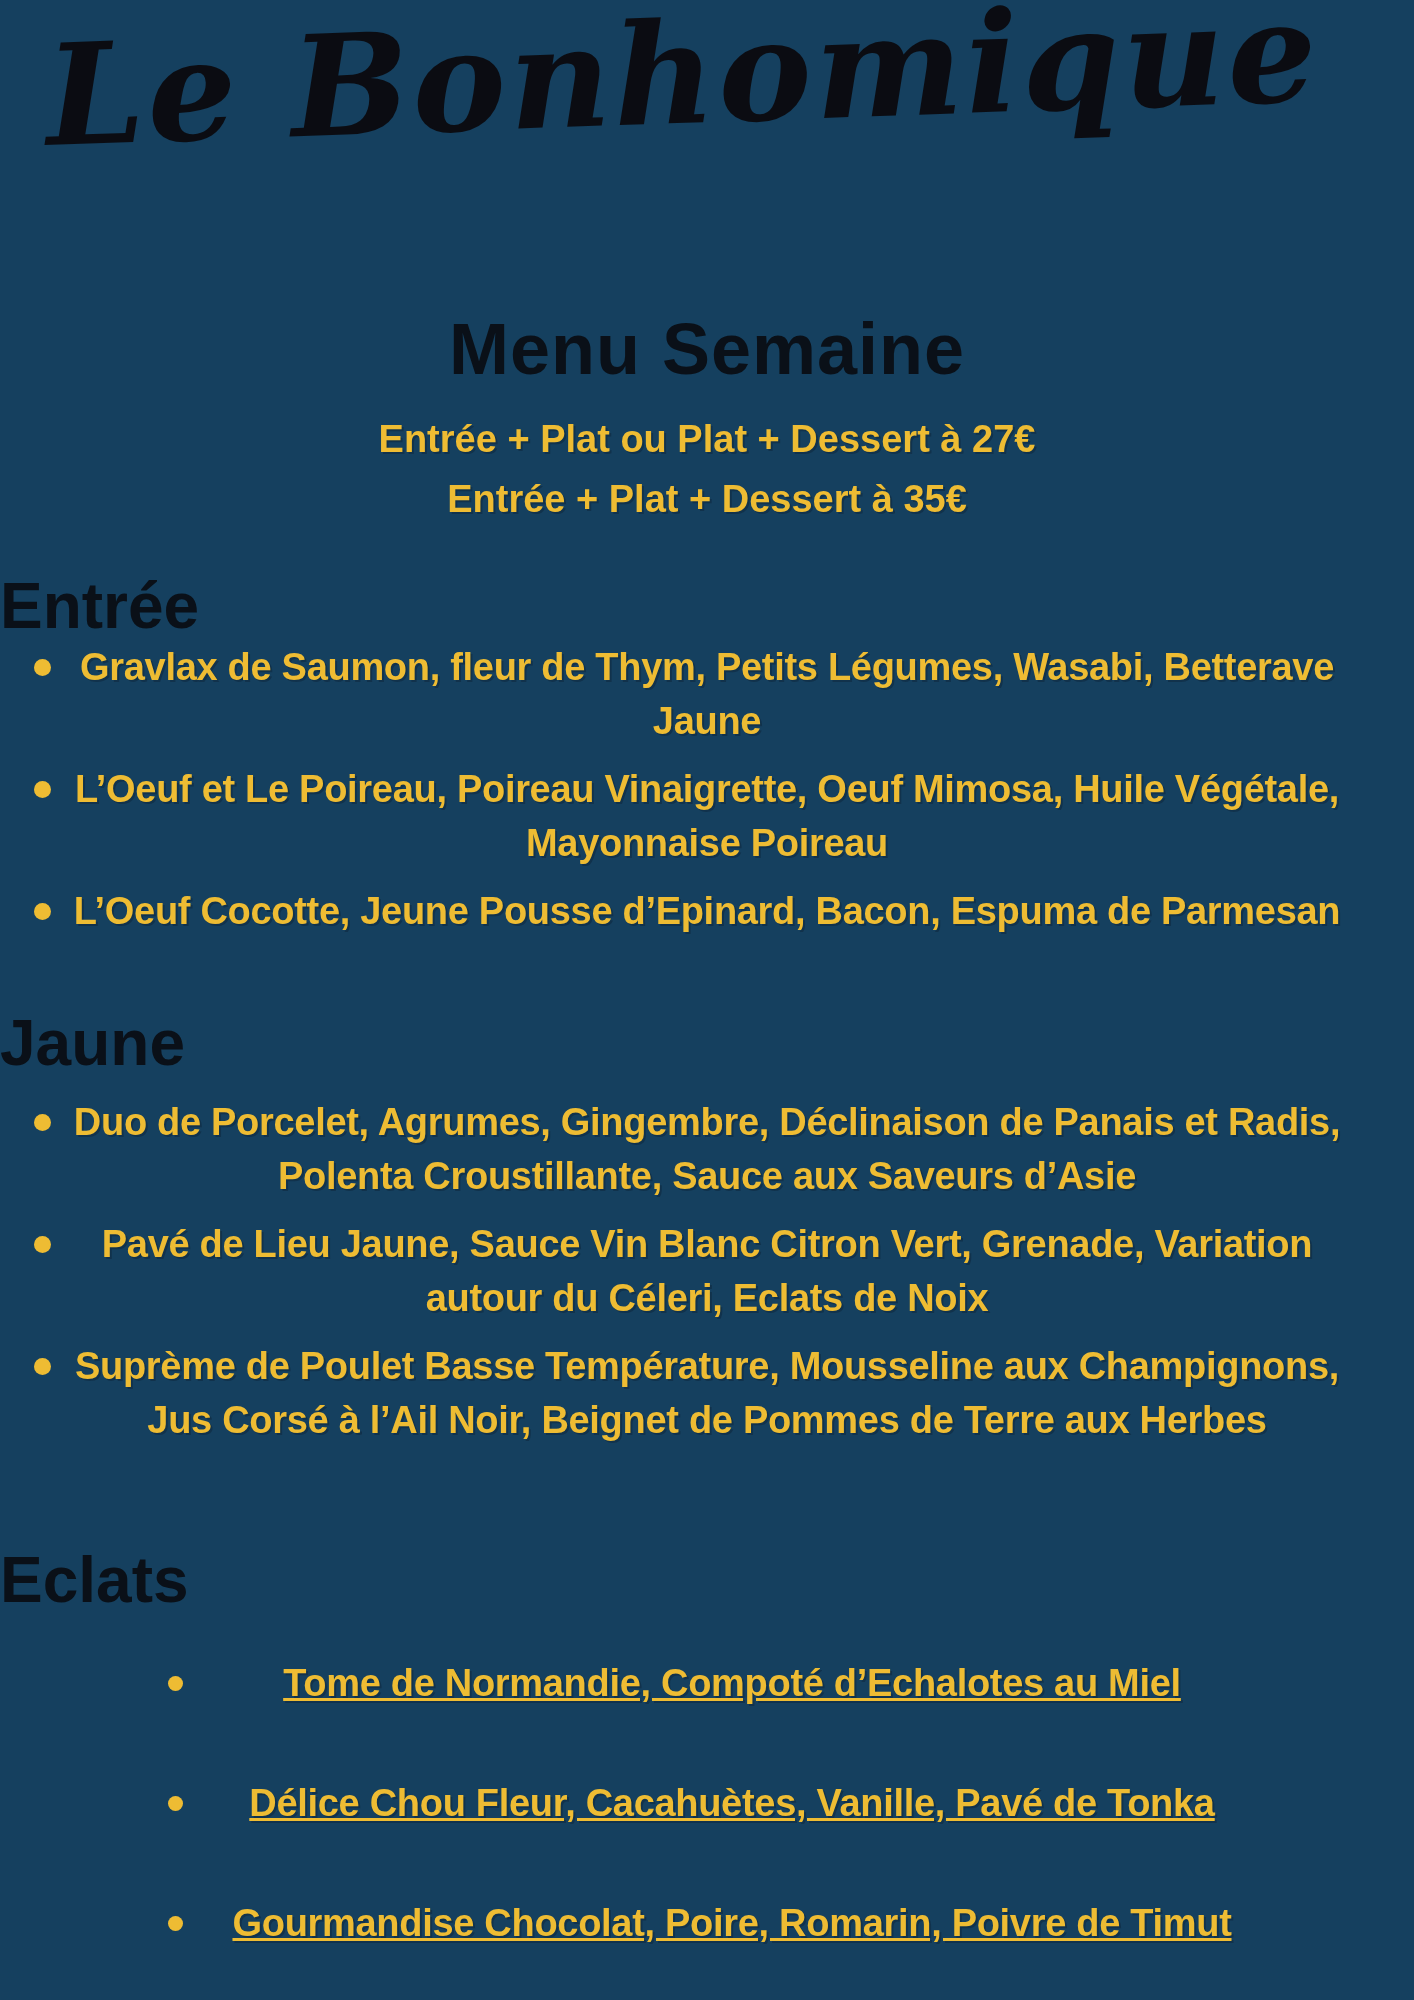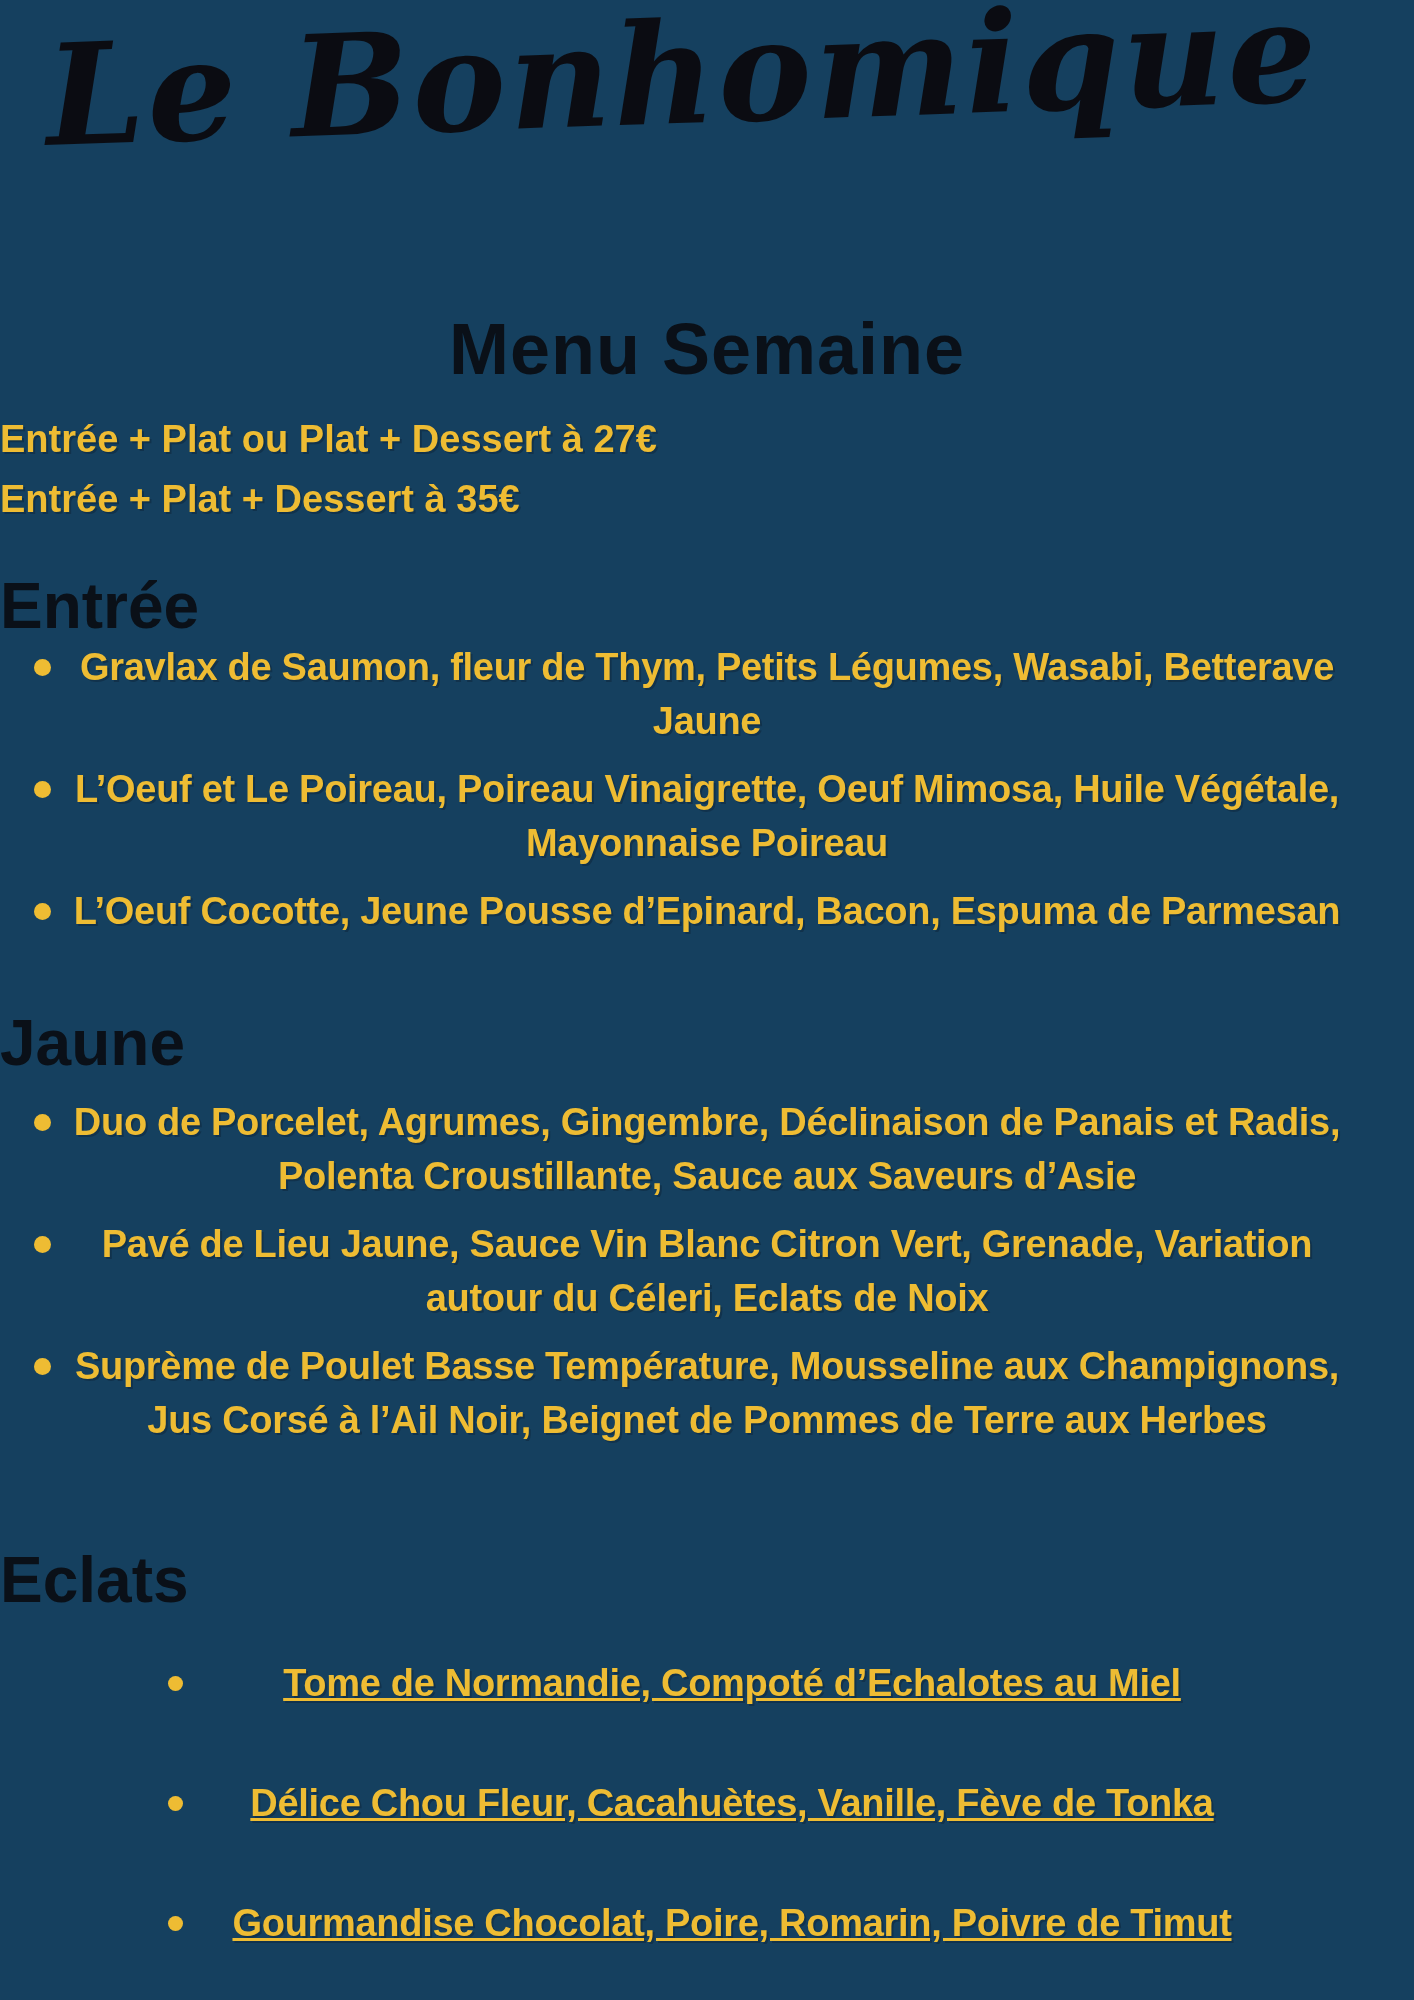--- a/index.html
+++ b/index.html
@@ -42,20 +42,21 @@
     line-height:1.15;
     font-weight:bold;
     letter-spacing:1px;
     color:var(--ink);
   }
   .pricing{
     position:absolute;
     top:409px;
     left:0;
     width:100%;
+    text-align:center;
   }
   .price-line{
     font-size:38px;
     line-height:60px;
     font-weight:bold;
     color:var(--accent);
     text-shadow:2px 2px 0 rgba(8,16,28,0.28);
   }
   .section-heading{
     position:absolute;
@@ -159,21 +160,21 @@
   </ul>
 
   <h2 class="section-heading" id="heading-dessert">Eclats</h2>
   <ul class="menu-list" id="list-dessert">
     <li class="menu-item">
       <span class="dot"></span>
       <span class="item-text">Tome de Normandie, Compoté d’Echalotes au Miel</span>
     </li>
     <li class="menu-item">
       <span class="dot"></span>
-      <span class="item-text">Délice Chou Fleur, Cacahuètes, Vanille, Fève de Tonka</span>
+      <span class="item-text">Délice Chou Fleur, Cacahuètes, Vanille, Pavé de Tonka</span>
     </li>
     <li class="menu-item">
       <span class="dot"></span>
       <span class="item-text">Gourmandise Chocolat, Poire, Romarin, Poivre de Timut</span>
     </li>
   </ul>
 
 </div>
 
 </body></html>

